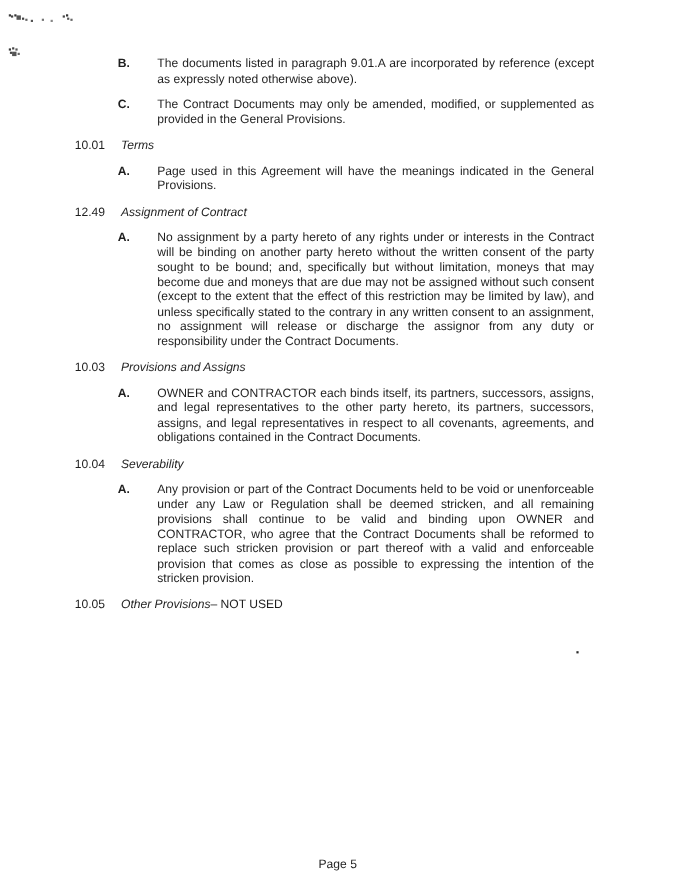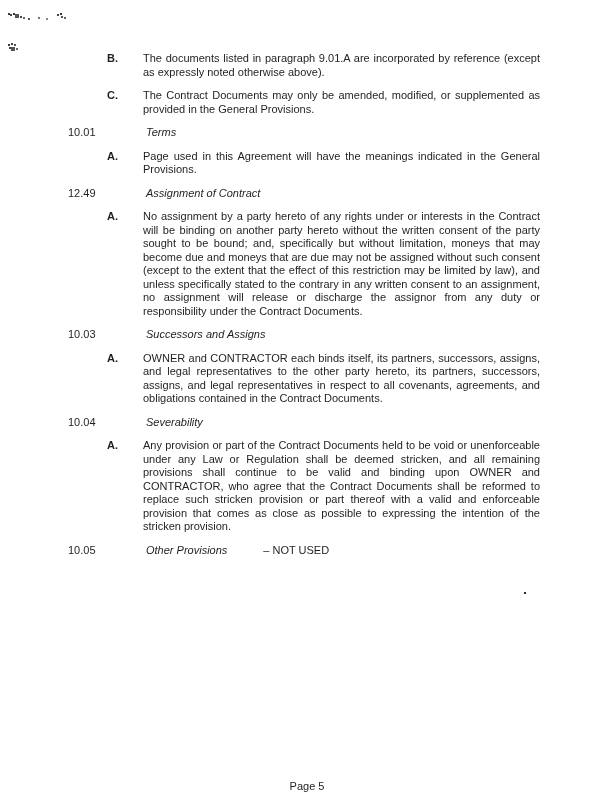--- a/index.html
+++ b/index.html
@@ -12,21 +12,21 @@
     line-height:13.5px;
     color:#1f1f1f;
     overflow:hidden;
   }
   .content{position:absolute;left:68px;top:52px;width:472px;}
   .block{margin:0 0 10px 0;}
   .lettered{display:flex;margin-left:39px;}
   .clause-label{width:36px;flex-shrink:0;font-weight:bold;}
   .clause-text{flex:1;text-align:justify;}
   .article-heading{font-weight:bold;}
-  .section-head{display:flex;gap:36px;}
+  .section-head{display:flex;}
   .section-number{width:42px;flex-shrink:0;}
   .section-title{font-style:italic;}
   .section-suffix{font-style:normal;}
   .footer{position:absolute;left:0;top:780px;width:614px;text-align:center;}
   
   .artifact-scribble{
     position:absolute;left:8px;top:13px;width:2px;height:2px;background:#3a3a3a;
     box-shadow:2px 1px #444,5px 0 #333,8px 2px 0 1px #555,12px 3px #444,
                15px 4px #666,20px 5px #555,30px 4px #777,38px 5px #888,
                49px 1px #444,52px 0 #333,53px 3px #555,56px 4px #666;
@@ -75,21 +75,21 @@
       <span class="section-title">Assignment of Contract</span>
       <span class="section-suffix"></span>
     </div>
     <div class="block lettered">
       <span class="clause-label">A.</span>
       <span class="clause-text">No assignment by a party hereto of any rights under or interests in the Contract will be binding on another party hereto without the written consent of the party sought to be bound; and, specifically but without limitation, moneys that may become due and moneys that are due may not be assigned without such consent (except to the extent that the effect of this restriction may be limited by law), and unless specifically stated to the contrary in any written consent to an assignment, no assignment will release or discharge the assignor from any duty or responsibility under the Contract Documents.</span>
     </div>
 
     <div class="block section-head">
       <span class="section-number">10.03</span>
-      <span class="section-title">Successors and Assigns</span>
+      <span class="section-title">Provisions and Assigns</span>
       <span class="section-suffix"></span>
     </div>
     <div class="block lettered">
       <span class="clause-label">A.</span>
       <span class="clause-text">OWNER and CONTRACTOR each binds itself, its partners, successors, assigns, and legal representatives to the other party hereto, its partners, successors, assigns, and legal representatives in respect to all covenants, agreements, and obligations contained in the Contract Documents.</span>
     </div>
 
     <div class="block section-head">
       <span class="section-number">10.04</span>
       <span class="section-title">Severability</span>

